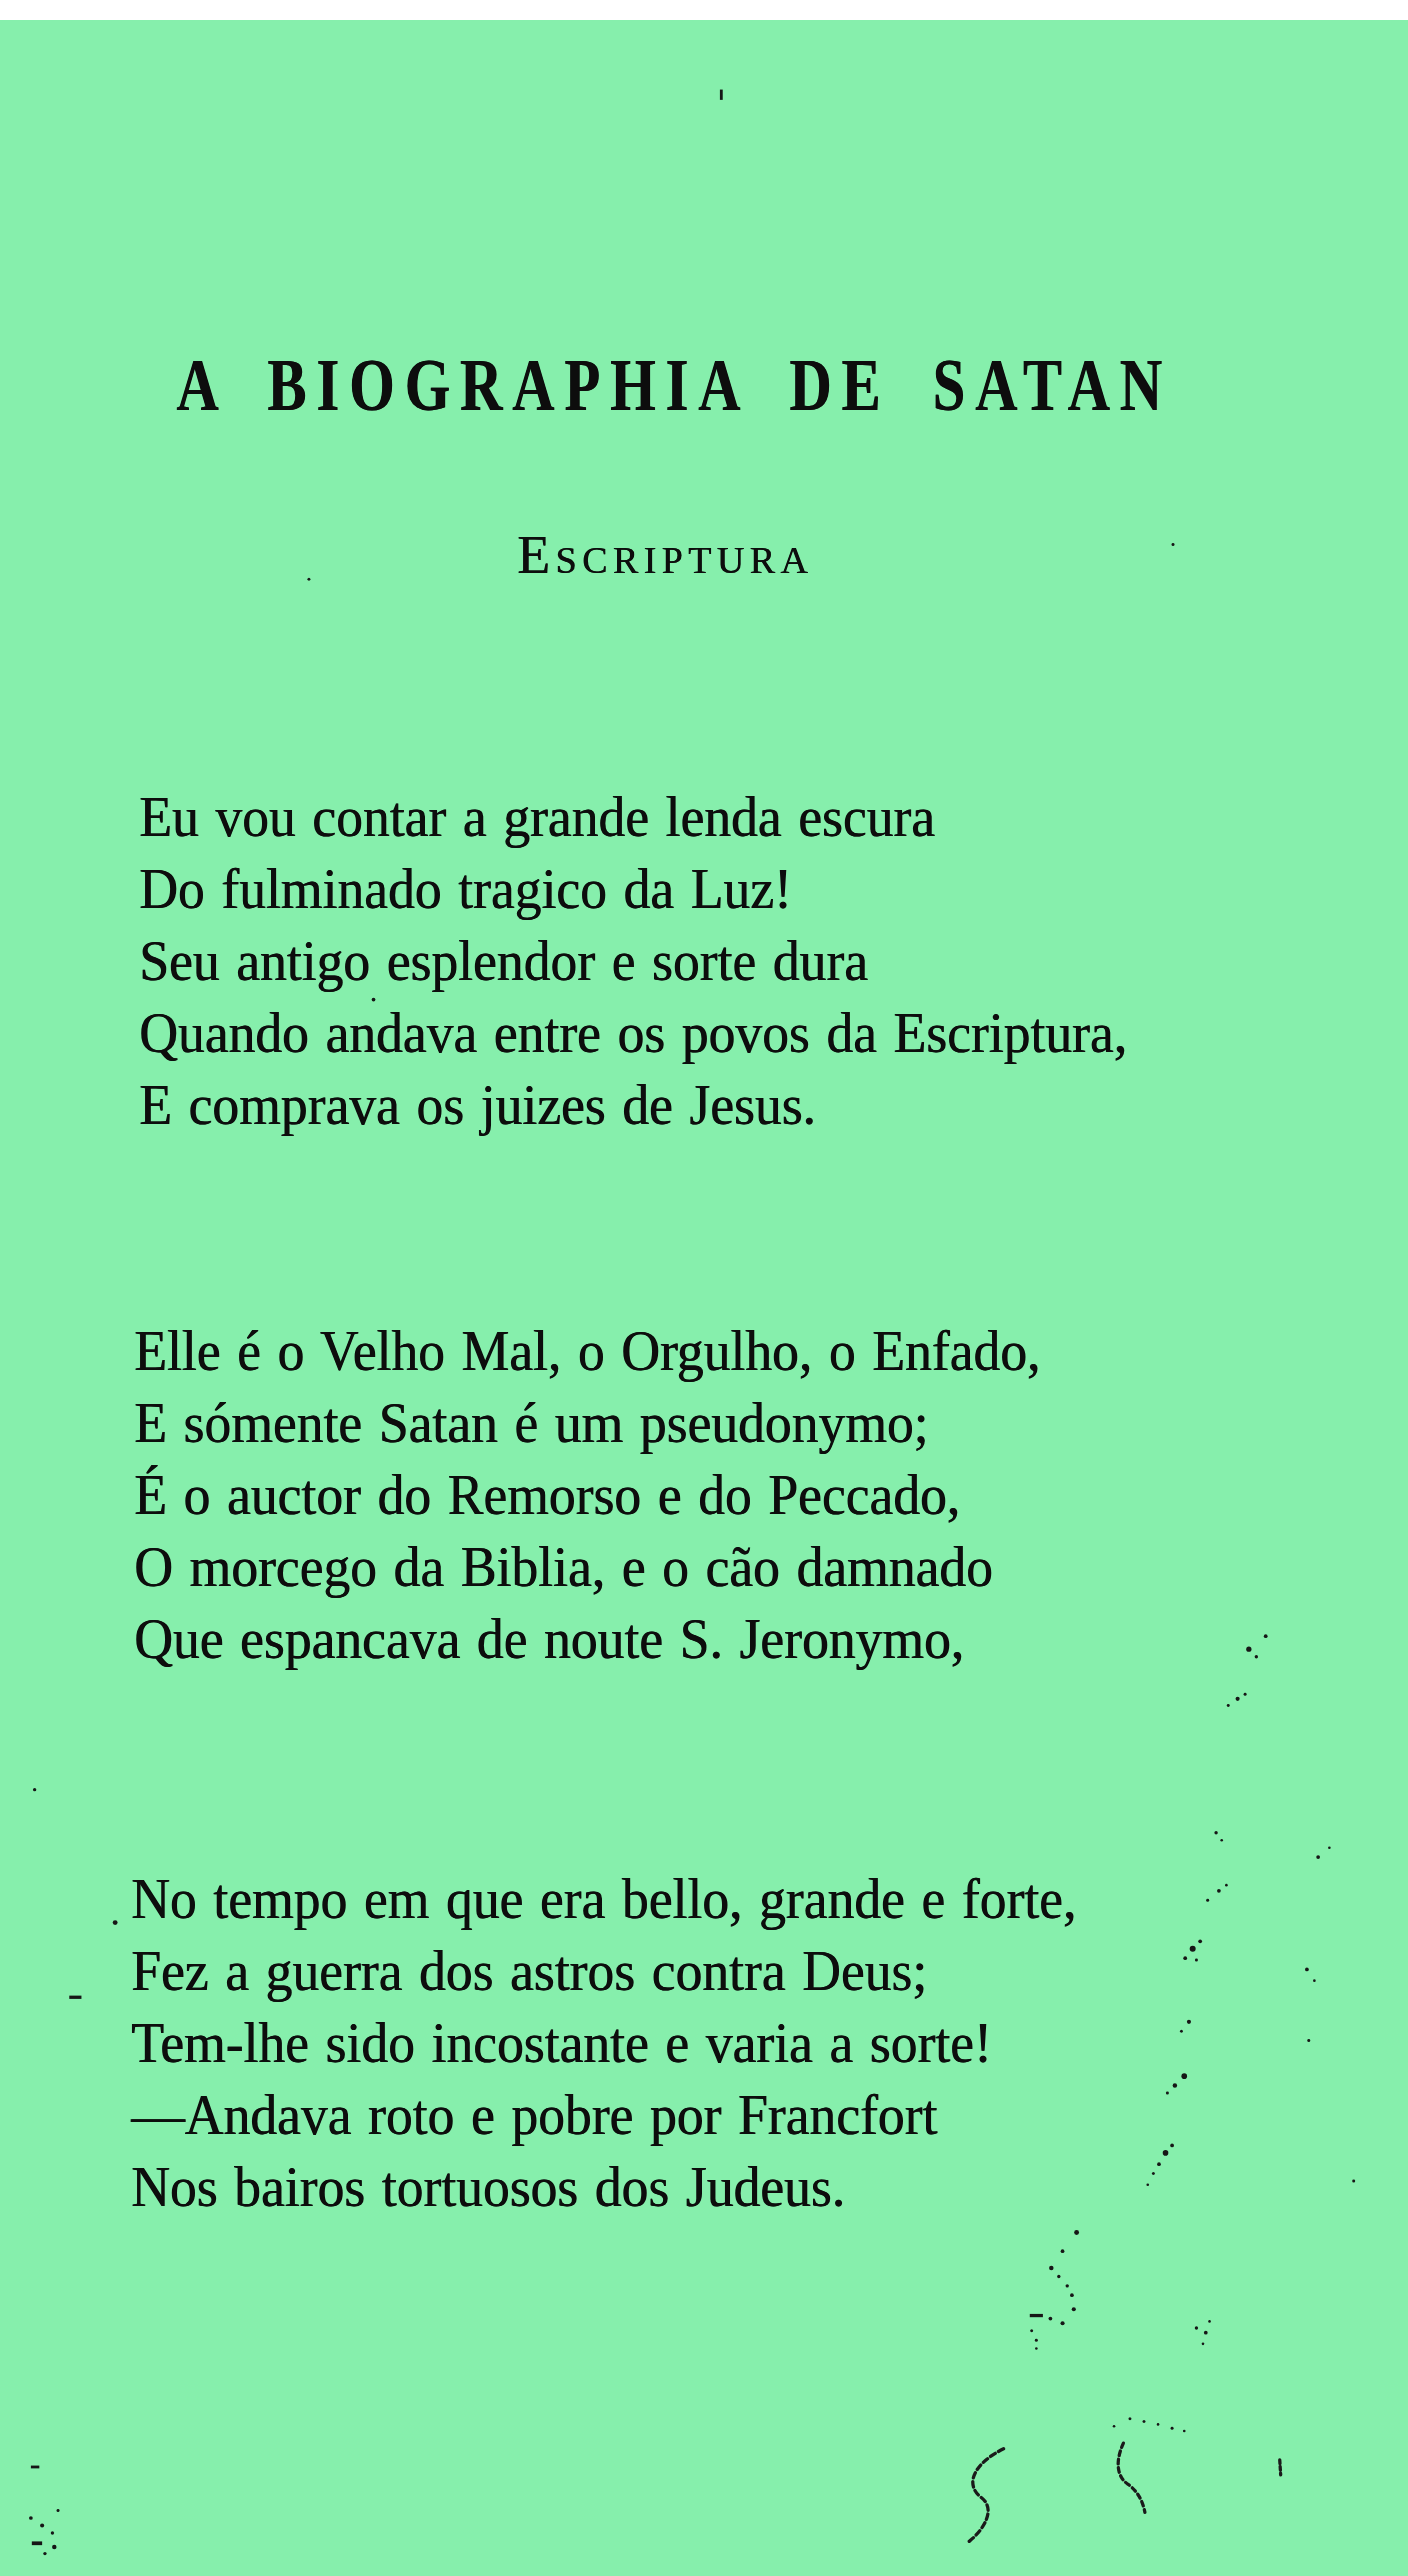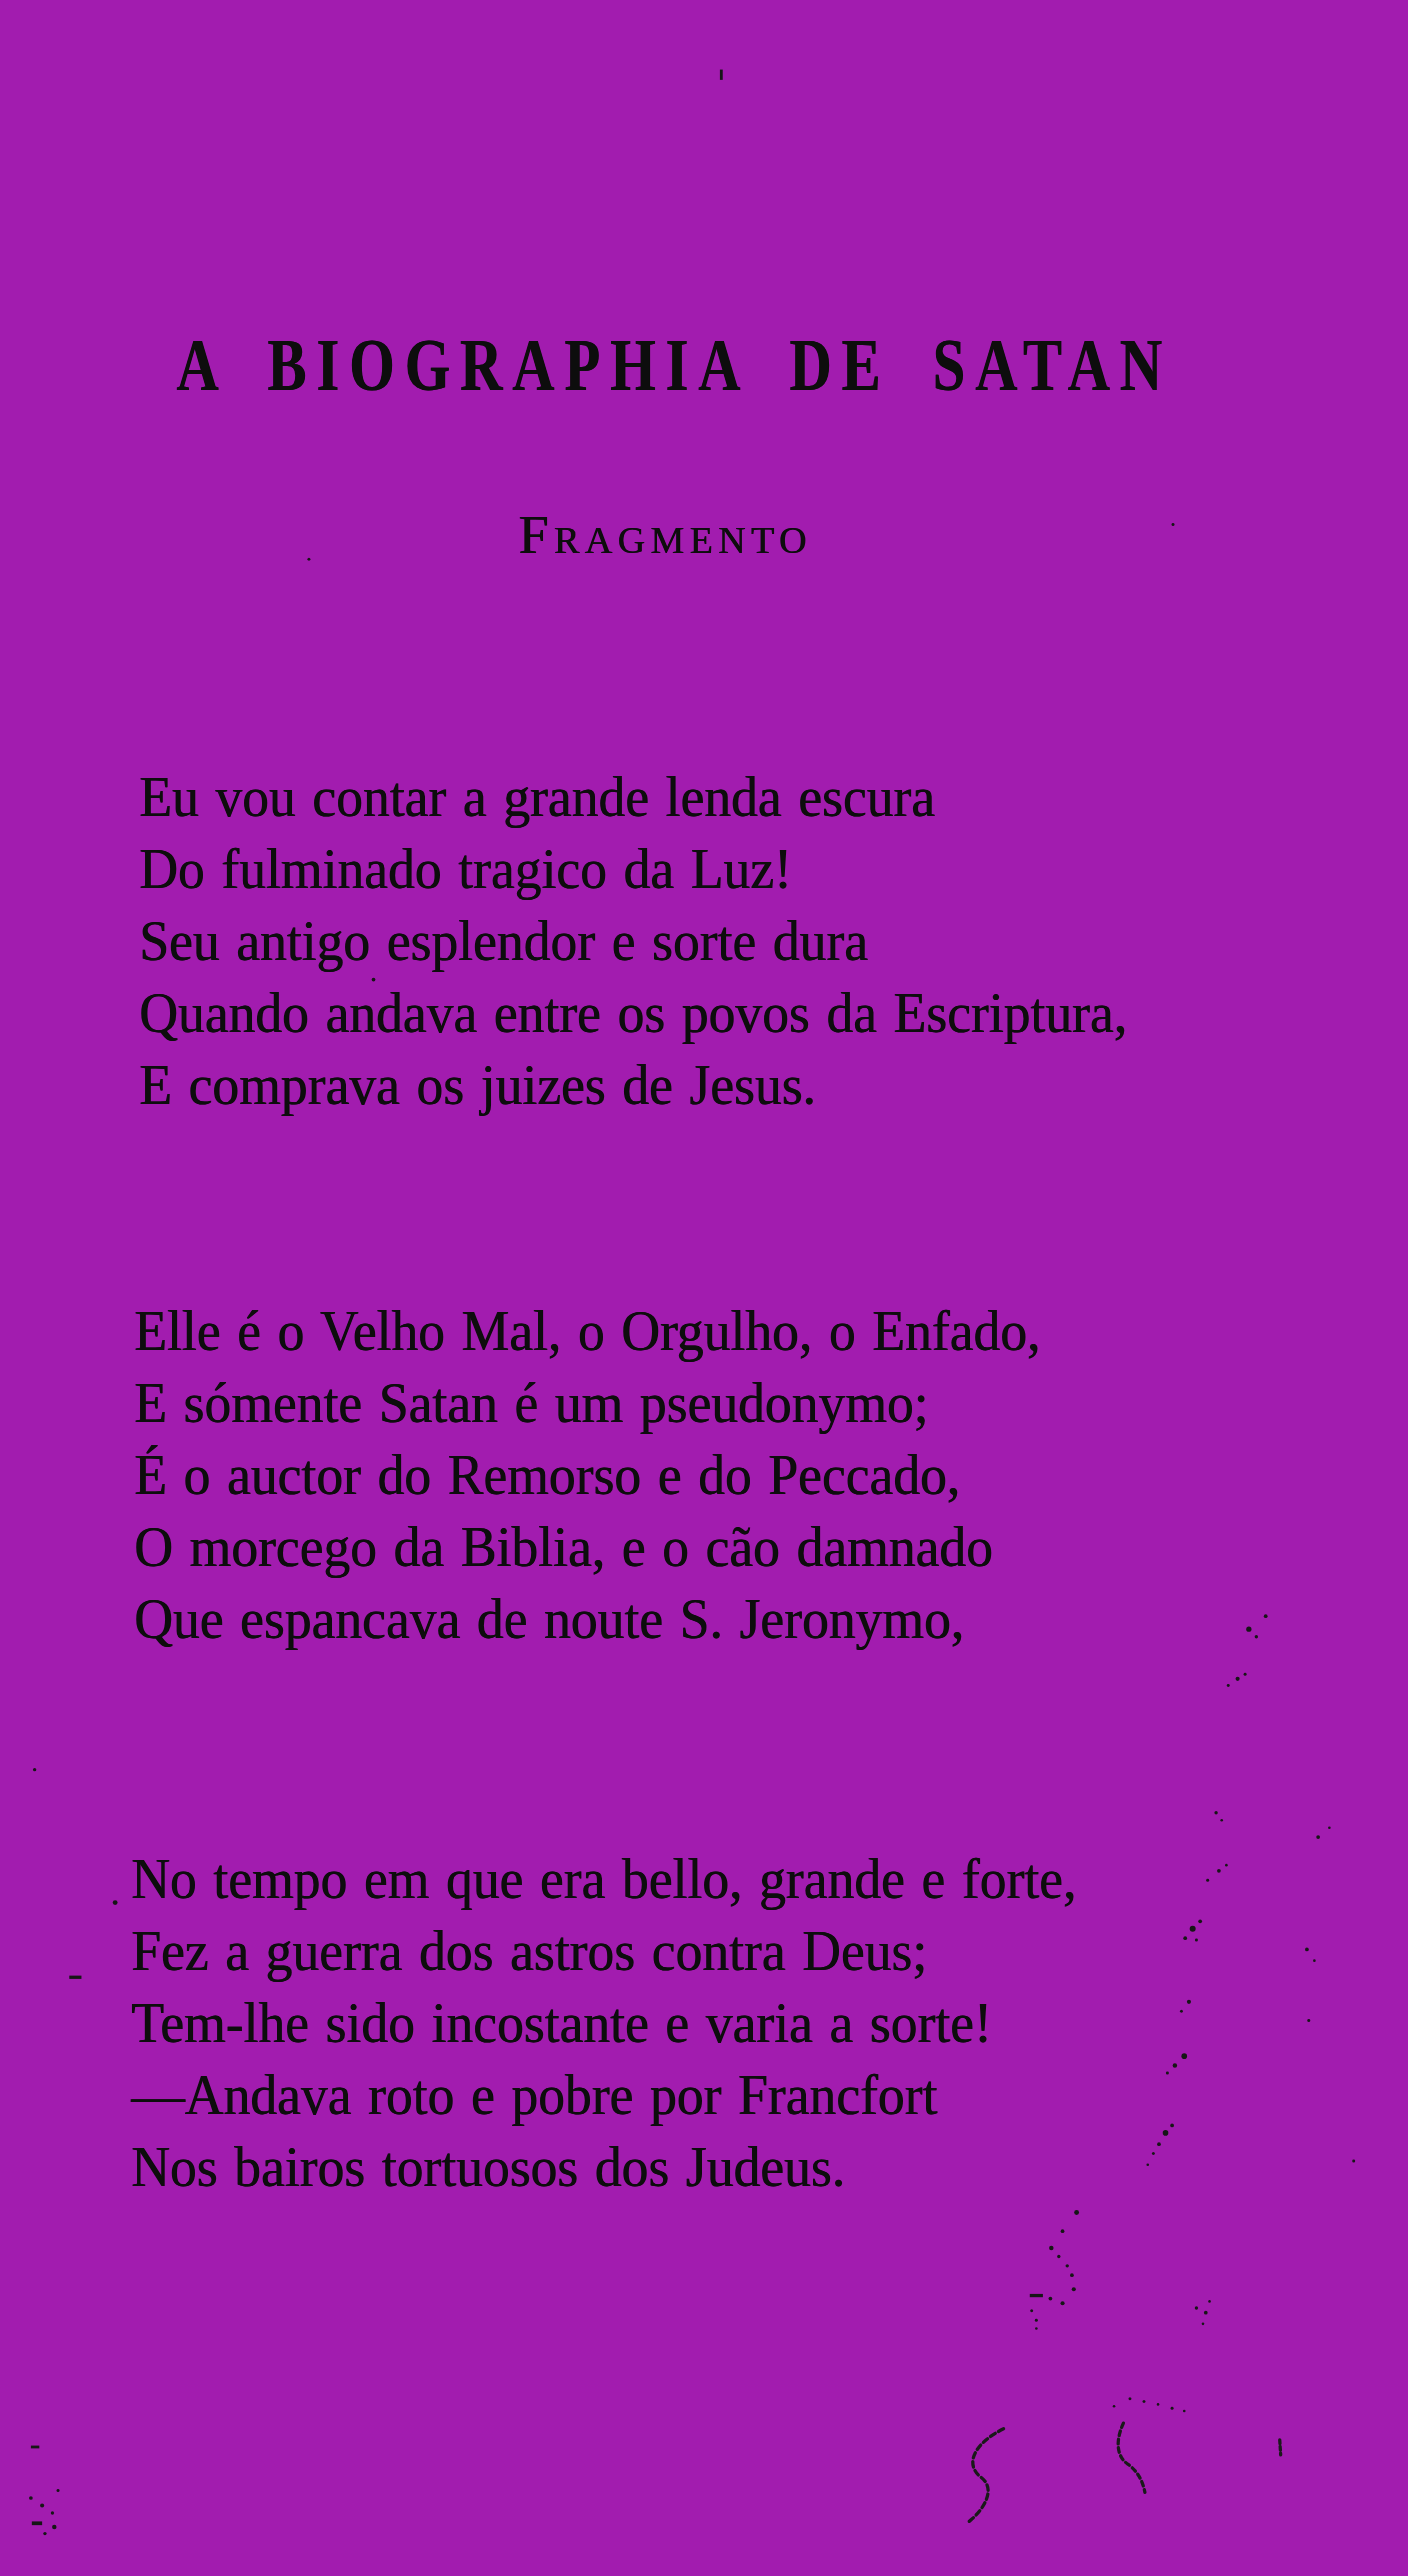--- a/index.html
+++ b/index.html
@@ -6,21 +6,22 @@
   body {
     width: 1408px; height: 2576px;
     background: #ffffff;
     position: relative;
     overflow: hidden;
     font-family: "Liberation Serif", serif;
     color: #0d0d0d;
   }
   .page {
     position: absolute; inset: 0;
-    background: #a21caf;
+    background: #86efac;
+    margin-top: 20px;
   }
   .title {
     position: absolute;
     top: 322px; left: 0; width: 1348px;
     margin: 0;
     text-align: center;
     font-size: 75px;
     font-weight: bold;
     letter-spacing: 0.17em;
     word-spacing: 0.30em;
@@ -57,21 +58,21 @@
     pointer-events: none;
   }
 </style>
 </head>
 <body>
 
 <div class="page">
 
   <h1 class="title">A BIOGRAPHIA DE SATAN</h1>
 
-  <div class="subtitle">Fragmento</div>
+  <div class="subtitle">Escriptura</div>
 
   <div class="stanza stanza-1">
     <div class="line">Eu vou contar a grande lenda escura</div>
     <div class="line">Do fulminado tragico da Luz!</div>
     <div class="line">Seu antigo esplendor e sorte dura</div>
     <div class="line">Quando andava entre os povos da Escriptura,</div>
     <div class="line">E comprava os juizes de Jesus.</div>
   </div>
 
   <div class="stanza stanza-2">

